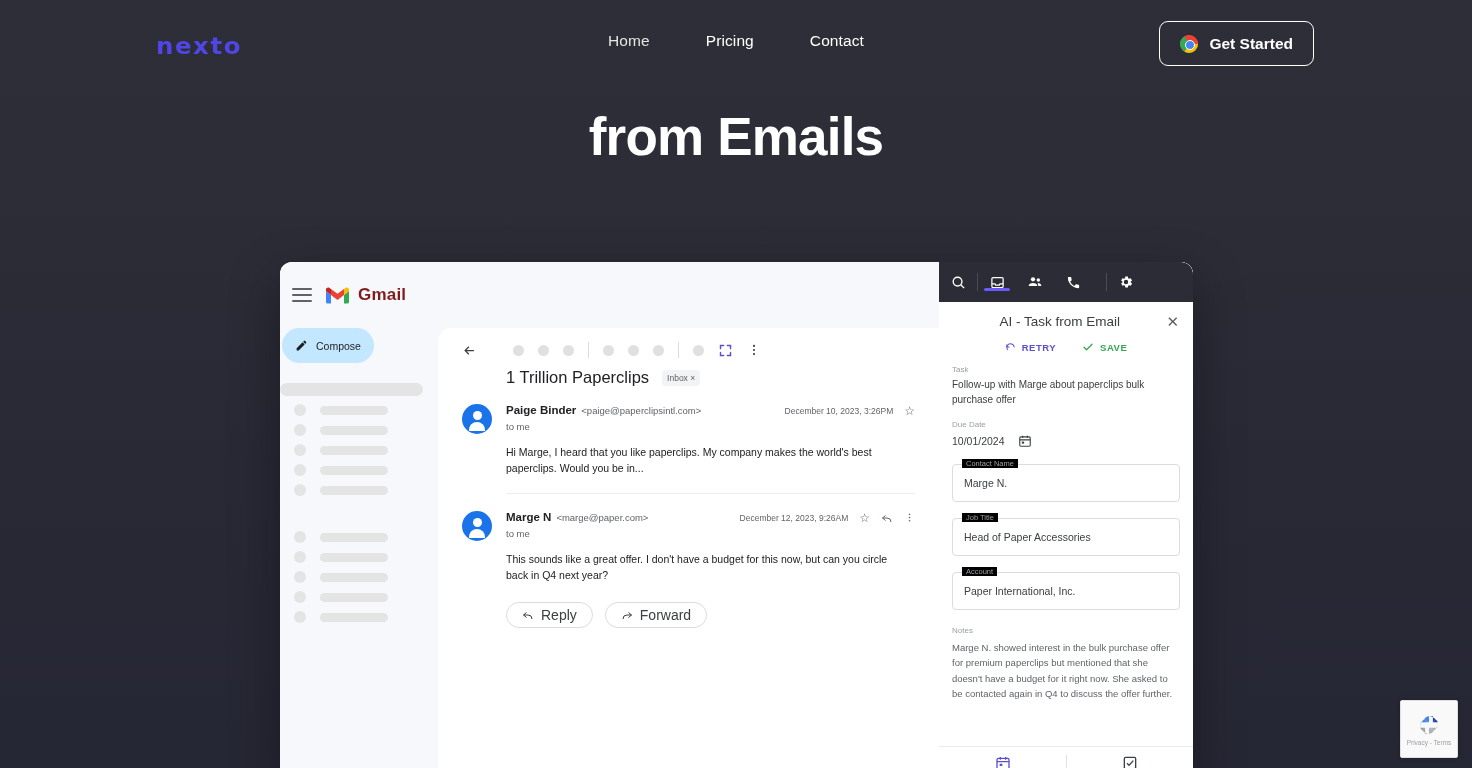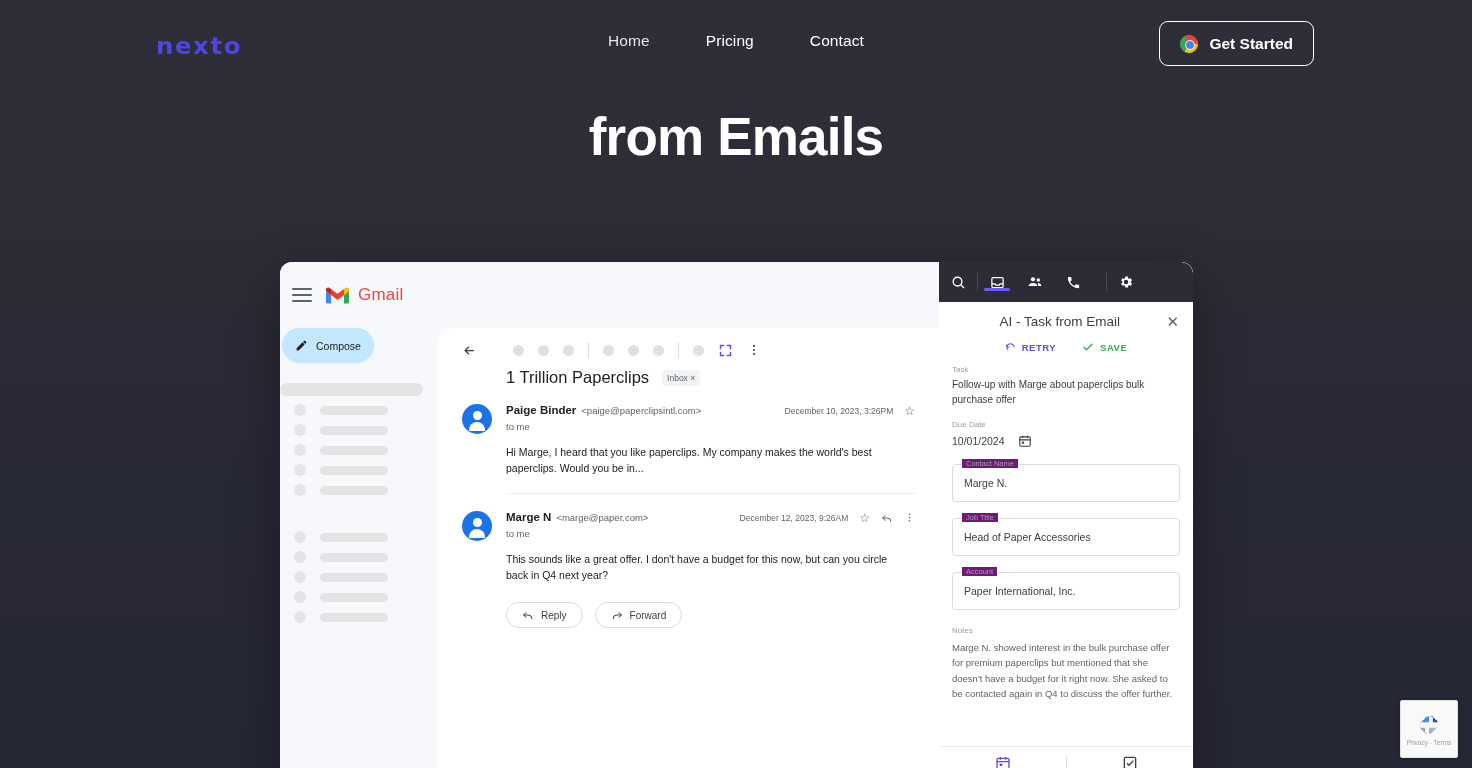--- a/index.html
+++ b/index.html
@@ -84,21 +84,21 @@
   
   .gm { width: 659px; height: 100%; background: #f6f8fc; position: relative; }
   .gm-top { height: 66px; display: flex; align-items: center; }
   .hamb { margin-left: 12px; width: 20px; height: 14px; position: relative; cursor: pointer; }
   .hamb i { position: absolute; left: 0; width: 20px; height: 2px; background: #5f6368; border-radius: 2px; }
   .hamb i:nth-child(1) { top: 0; }
   .hamb i:nth-child(2) { top: 6px; }
   .hamb i:nth-child(3) { top: 12px; }
   .gm-logo { display: flex; align-items: center; gap: 9px; margin-left: 14px; }
   .m-ico { width: 23px; height: 17px; flex: none; }
-  .gm-name { font-size: 17px; color: #ef4444; letter-spacing: .2px; }
+  .gm-name { font-size: 17px; color: #7f1d1d; letter-spacing: .2px; font-weight: bold; }
   .search {
     margin-left: 31px; width: 300px; height: 33px;
     background: #eaf1fb; border-radius: 8px;
     display: flex; align-items: center; padding: 0 11px; gap: 11px; cursor: text;
   }
   .search-ph { font-size: 11.5px; color: #5f6368; flex: 1; }
   .gm-body { display: flex; height: calc(100% - 66px); }
   .gm-side { width: 158px; position: relative; }
   .compose {
     margin: 0 0 0 2px; width: 92px; height: 35px;
@@ -130,21 +130,21 @@
   .addr { font-size: 9.5px; color: #5f6368; margin-left: 5px; }
   .mmeta { margin-left: auto; display: flex; align-items: center; gap: 11px; }
   .date { font-size: 8.5px; color: #5f6368; }
   .ico-s { color: #5f6368; font-size: 12px; line-height: 1; cursor: pointer; }
   .tome { font-size: 9.5px; color: #5f6368; margin-top: 4px; }
   .mtext { font-size: 10.5px; color: #202124; line-height: 1.55; margin-top: 12px; max-width: 400px; }
   .divider { height: 1px; background: #eceff1; margin: 16px 0 0 0; }
   .actions { display: flex; gap: 12px; margin-top: 19px; }
   .abtn {
     height: 26px; padding: 0 15px; border: 1px solid #dadce0; border-radius: 13px;
-    display: flex; align-items: center; gap: 7px; font-size: 10px; color: #3c4043; cursor: pointer; text-align: center;
+    display: flex; align-items: center; gap: 7px; font-size: 14px; color: #3c4043; cursor: pointer; text-align: center;
   }
 
   
   .panel { width: 254px; height: 100%; background: #fff; position: relative; display: flex; flex-direction: column; }
   .p-top {
     height: 40px; background: #2b2c36; display: flex; align-items: center;
     border-radius: 0 12px 0 0;
   }
   .p-ico { width: 38px; display: flex; align-items: center; justify-content: center; color: #fff; cursor: pointer; position: relative; }
   .p-ico.active::after { content:""; position:absolute; bottom:-1px; left:6px; right:6px; height:2.5px; background:#6a5af9; border-radius:2px; }
@@ -155,21 +155,21 @@
   .p-acts { display: flex; justify-content: center; gap: 26px; margin-top: 12px; }
   .p-act { display: flex; align-items: center; gap: 6px; font-size: 9.5px; font-weight: 700; letter-spacing: .5px; cursor: pointer; }
   .retry { color: #5b4fd1; }
   .save { color: #34a853; }
   .p-body { flex: 1; padding: 12px 13px 0 13px; overflow: hidden; }
   .f-lab { font-size: 8px; color: #9aa0a6; }
   .f-val { font-size: 10px; color: #3c4043; line-height: 1.45; margin-top: 4px; }
   .due { display: flex; align-items: center; gap: 13px; margin-top: 5px; }
   .due-v { font-size: 10.5px; color: #3c4043; }
   .tf { position: relative; margin-top: 16px; height: 38px; border: 1px solid #dadce0; border-radius: 4px; cursor: text; }
-  .tf-l { position: absolute; top: -6px; left: 9px; background: #701a75; padding: 0 4px; font-size: 7.5px; color: #9aa0a6; }
+  .tf-l { position: absolute; top: -6px; left: 9px; background: #000000; padding: 0 4px; font-size: 7.5px; color: #9aa0a6; }
   .tf-v { position: absolute; left: 11px; top: 12px; font-size: 10.5px; color: #3c4043; }
   .notes-l { font-size: 8px; color: #9aa0a6; margin-top: 16px; }
   .notes-v { font-size: 9.5px; color: #5f6368; line-height: 1.62; margin-top: 5px; }
   .p-foot {
     height: 36px; border-top: 1px solid #e8eaed; display: flex; align-items: center;
     justify-content: space-around; position: relative;
   }
   .p-foot .fsep { position: absolute; left: 50%; top: 8px; width: 1px; height: 20px; background: #e0e0e0; }
 
   

